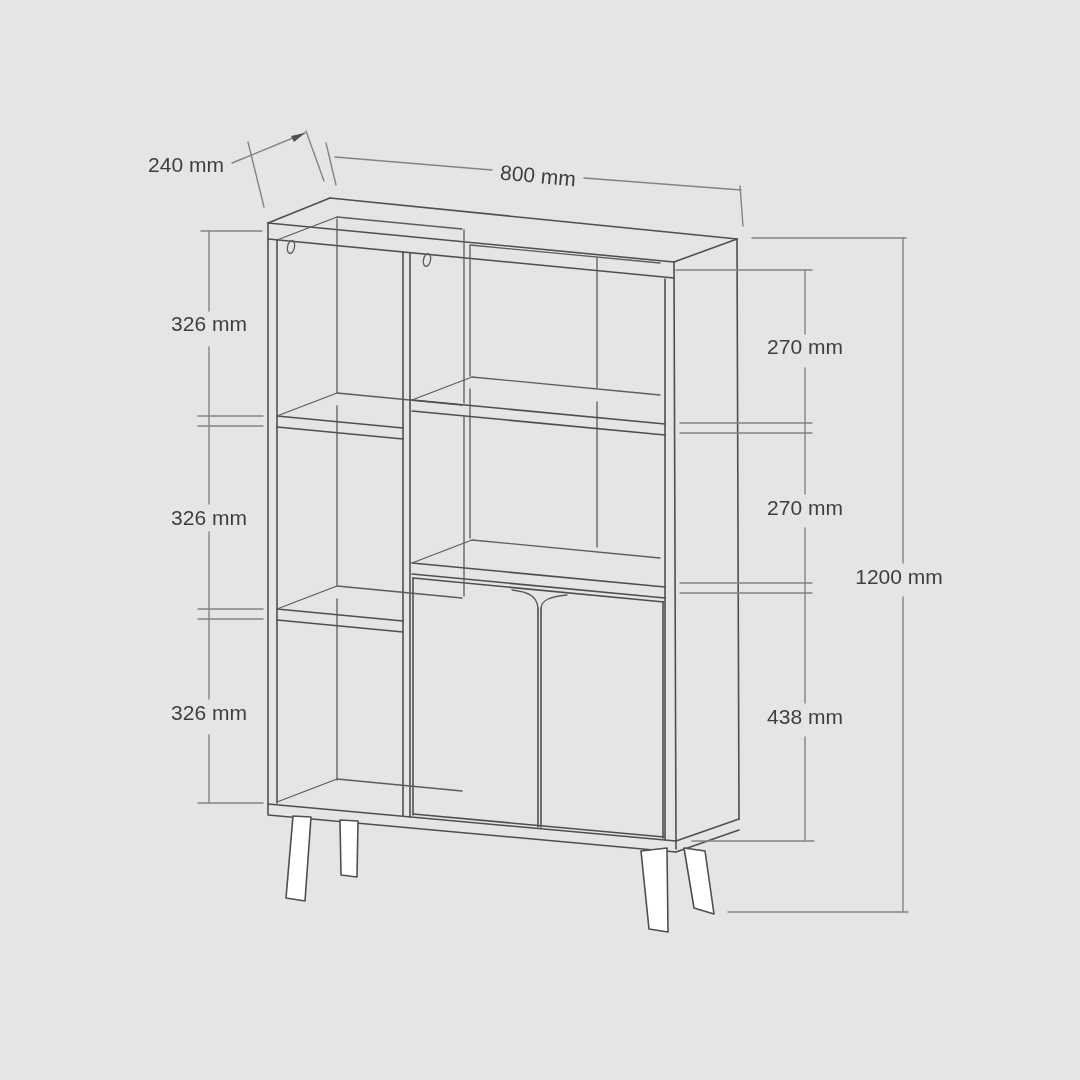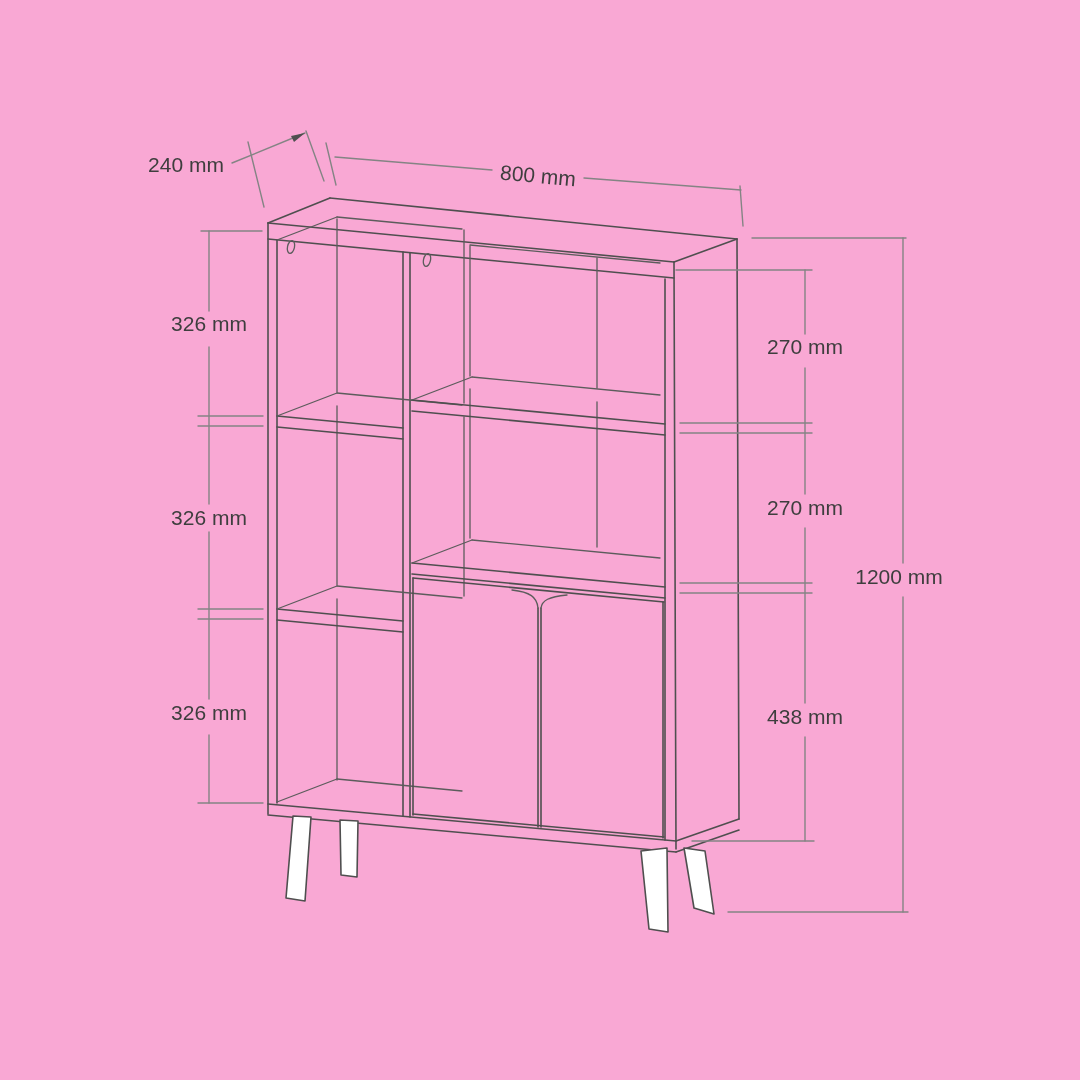--- a/index.html
+++ b/index.html
@@ -5,21 +5,21 @@
   html,body{
     margin:0;
     padding:0;
     background:#ffffff;
     font-family:"Liberation Sans", sans-serif;
   }
   .canvas-wrap{
     position:relative;
     width:1080px;
     height:1080px;
-    background:#f9a8d4;
+    background:#e5e5e5;
     overflow:hidden;
   }
   svg{display:block}
   .cab{stroke:#4f4f4f;stroke-width:1.6;fill:none;stroke-linecap:round;stroke-linejoin:round}
   .cab-thin{stroke:#5c5c5c;stroke-width:1.3;fill:none;stroke-linecap:round}
   .leg{stroke:#4f4f4f;stroke-width:1.6;fill:#ffffff;stroke-linejoin:round}
   .dim{stroke:#848484;stroke-width:1.4;fill:none;stroke-linecap:round}
   .dim-arrow{fill:#4f4f4f;stroke:none}
   .dim-text{
     font-family:"Liberation Sans", sans-serif;

